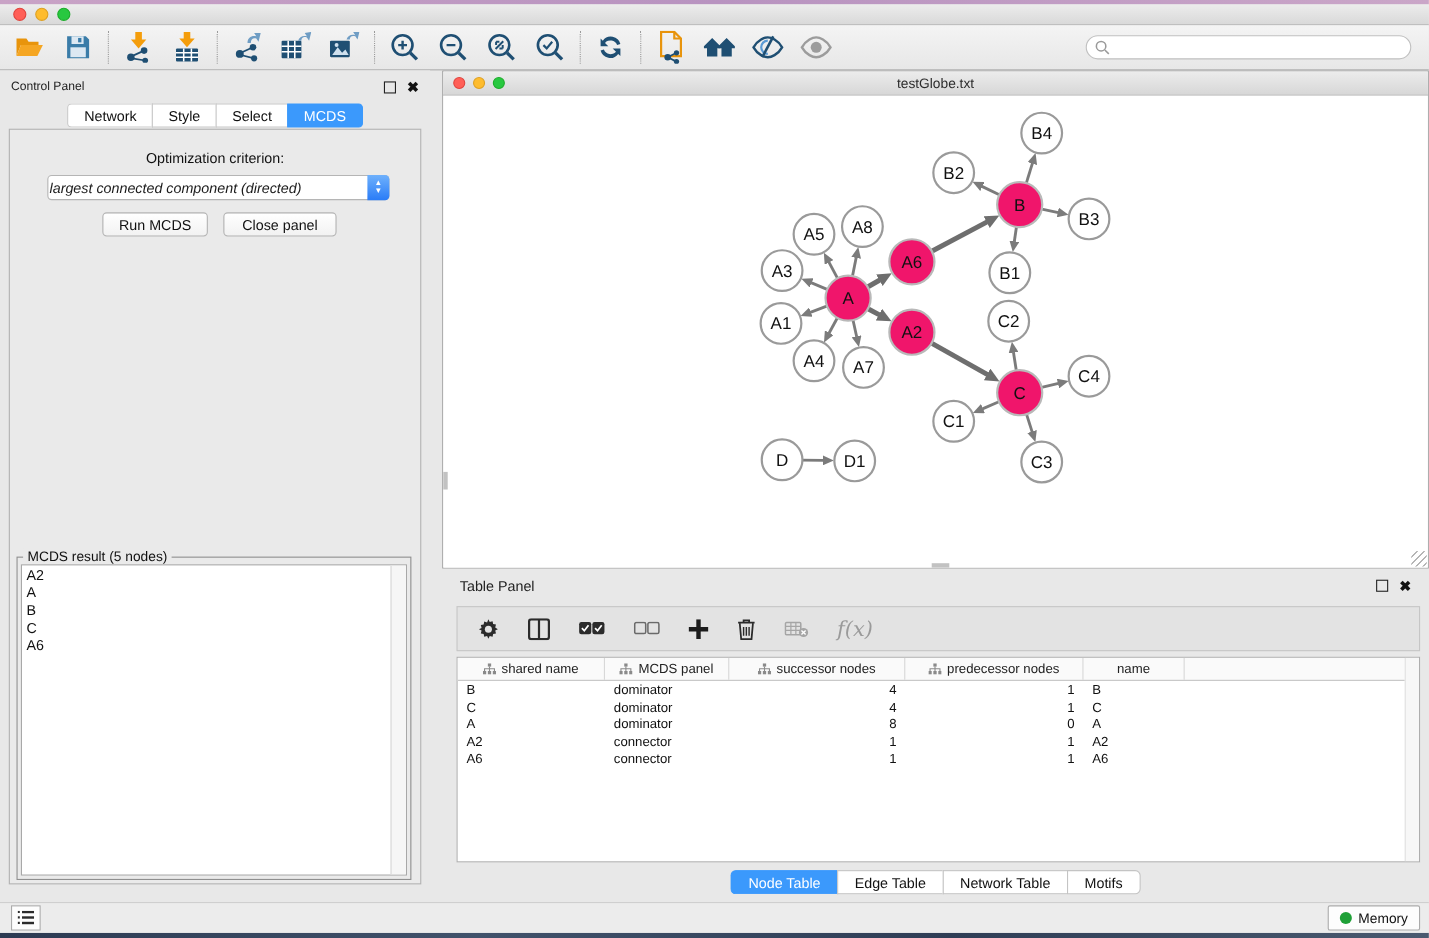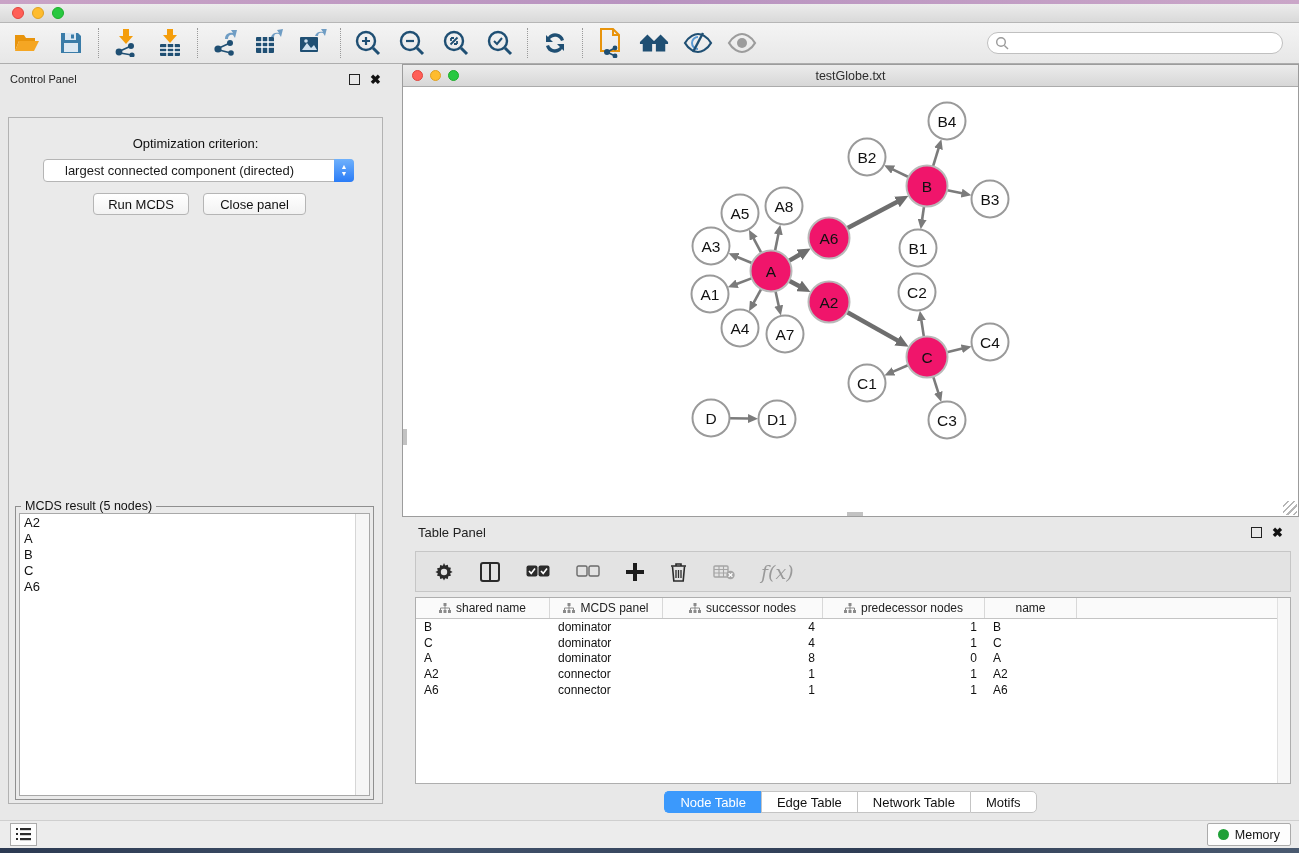--- a/index.html
+++ b/index.html
@@ -39,21 +39,21 @@
   .float-box { width:11px; height:11px; border:1.5px solid #222; }
   .close-x { font-size:13px; font-weight:bold; color:#111; line-height:11px; }
   .tab-row { display:flex; justify-content:center; position:relative; z-index:2; }
   .mac-tab { height:22px; padding:0 14px; display:flex; align-items:center; font-size:13px; background:#fff; border:1px solid #c8c8c8; border-right:none; color:#111; }
   .mac-tab:first-child { border-radius:4px 0 0 4px; }
   .mac-tab:last-child { border-radius:0 4px 4px 0; border-right:1px solid #c8c8c8; }
   .mac-tab.sel { background:#3b99fc; color:#fff; border-color:#3b99fc; }
   #cp-body { position:absolute; left:8px; right:8px; top:53px; bottom:16px; background:#eaeaea; border:1px solid #b2b2b2; }
   #opt-label { text-align:center; margin-top:18px; font-size:13px; color:#111; }
   #criterion-select { position:absolute; left:34px; top:41px; width:311px; height:23px; background:#fff; border:1px solid #b5b5b5; border-radius:4px; display:flex; align-items:center; }
-  #criterion-value { padding-left:21px; font-size:13px; flex:1; white-space:nowrap; overflow:hidden; }
+  #criterion-value { padding-left:1px; font-size:13px; flex:1; white-space:nowrap; overflow:hidden;font-style:italic; }
   #criterion-stepper { width:20px; height:23px; margin-right:-1px; border-radius:0 4px 4px 0; background:linear-gradient(#6fb1fc,#2a7cf7); display:flex; flex-direction:column; align-items:center; justify-content:center; gap:1px; }
   #criterion-stepper span { color:#fff; font-size:7px; line-height:6px; }
   .cp-btn { position:absolute; top:75px; height:22px; background:linear-gradient(#ffffff,#f2f2f2); border:1px solid #b5b5b5; border-radius:4px; font-size:13px; display:flex; align-items:center; justify-content:center; color:#111; }
   #run-btn { left:84px; width:96px; }
   #close-btn { left:194px; width:103px; }
   #result-box { position:absolute; left:6px; right:8px; top:388px; bottom:3px; border:1px solid #8f8f8f; }
   #result-legend { position:absolute; top:-8px; left:5px; background:#eaeaea; padding:0 4px; font-size:12.5px; color:#111; }
   #result-list { position:absolute; left:3px; right:3px; top:6px; bottom:3px; background:#fff; border:1px solid #a8a8a8; overflow:hidden; }
   .result-item { font-size:13px; padding:0.5px 0 0.5px 4px; color:#111; }
   #result-scroll { position:absolute; right:0; top:0; bottom:0; width:14px; background:#f6f6f6; border-left:1px solid #d6d6d6; }
@@ -271,20 +271,26 @@
 </div>
 
 <div class="abs" id="control-panel">
   <div id="cp-header">
     <div id="cp-title">Control Panel</div>
     <div class="panel-ctrl">
       <div class="float-box"></div>
       <div class="close-x">✖</div>
     </div>
   </div>
+  <div class="tab-row" id="cp-tabs">
+      <div class="mac-tab">Network</div>
+      <div class="mac-tab">Style</div>
+      <div class="mac-tab">Select</div>
+      <div class="mac-tab sel">MCDS</div>
+    </div>
   <div id="cp-body">
     <div id="opt-label">Optimization criterion:</div>
     <div id="criterion-select">
       <div id="criterion-value">largest connected component (directed)</div>
       <div id="criterion-stepper">
           <span>▲</span>
           <span>▼</span>
         </div>
     </div>
     <div class="cp-btn" id="run-btn">Run MCDS</div>

